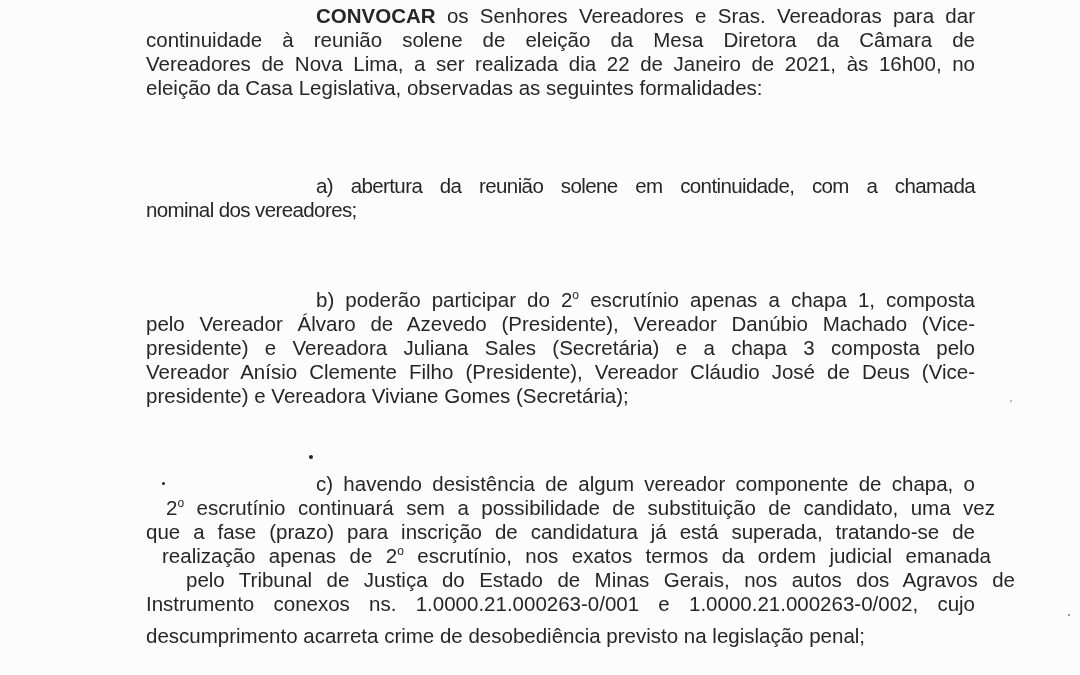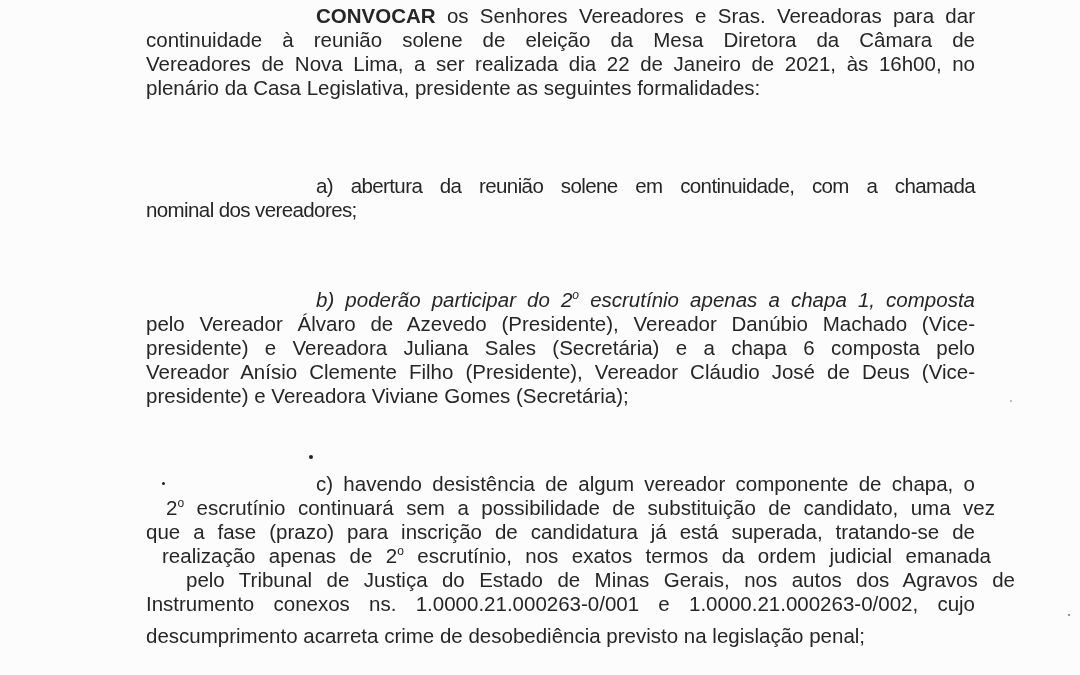--- a/index.html
+++ b/index.html
@@ -31,32 +31,32 @@
 </style>
 </head>
 <body>
 
 <div class="page">
 
   <div>
     <div class="line indent" style="top: 4px; white-space: nowrap;"><b class="kw">CONVOCAR</b><span> os Senhores Vereadores e Sras. Vereadoras para dar</span></div>
     <div class="line" style="top: 28px; white-space: nowrap;">continuidade à reunião solene de eleição da Mesa Diretora da Câmara de</div>
     <div class="line" style="top: 52px; white-space: nowrap;">Vereadores de Nova Lima, a ser realizada dia 22 de Janeiro de 2021, às 16h00, no</div>
-    <div class="line last" style="top:76px;">plenário da Casa Legislativa, presidente as seguintes formalidades:</div>
+    <div class="line last" style="top:76px;">eleição da Casa Legislativa, observadas as seguintes formalidades:</div>
   </div>
 
   <div class="para-a">
     <div class="line indent" style="top: 174px; white-space: nowrap;">a) abertura da reunião solene em continuidade, com a chamada</div>
     <div class="line last" style="top:198px;">nominal dos vereadores;</div>
   </div>
 
   <div>
-    <div class="line indent" style="top: 288px; white-space: nowrap; font-style: italic;"><span>b) poderão participar do 2</span><sup>o</sup><span> escrutínio apenas a chapa 1, composta</span></div>
+    <div class="line indent" style="top: 288px; white-space: nowrap;"><span>b) poderão participar do 2</span><sup>o</sup><span> escrutínio apenas a chapa 1, composta</span></div>
     <div class="line" style="top: 312px; white-space: nowrap;">pelo Vereador Álvaro de Azevedo (Presidente), Vereador Danúbio Machado (Vice-</div>
-    <div class="line" style="top: 336px; white-space: nowrap;">presidente) e Vereadora Juliana Sales (Secretária) e a chapa 6 composta pelo</div>
+    <div class="line" style="top: 336px; white-space: nowrap;">presidente) e Vereadora Juliana Sales (Secretária) e a chapa 3 composta pelo</div>
     <div class="line" style="top: 360px; white-space: nowrap;">Vereador Anísio Clemente Filho (Presidente), Vereador Cláudio José de Deus (Vice-</div>
     <div class="line last" style="top:384px;">presidente) e Vereadora Viviane Gomes (Secretária);</div>
   </div>
 
   <div class="speck" style="left:309px; top:455px; width:4px; height:4px;"></div>
   <div class="speck" style="left:162px; top:482px; width:3px; height:3px;"></div>
   <div class="speck" style="left:1068px; top:614px; width:2px; height:2px; background:#777;"></div>
   <div class="speck" style="left:1010px; top:400px; width:2px; height:2px; background:#aaa;"></div>
 
   <div>

